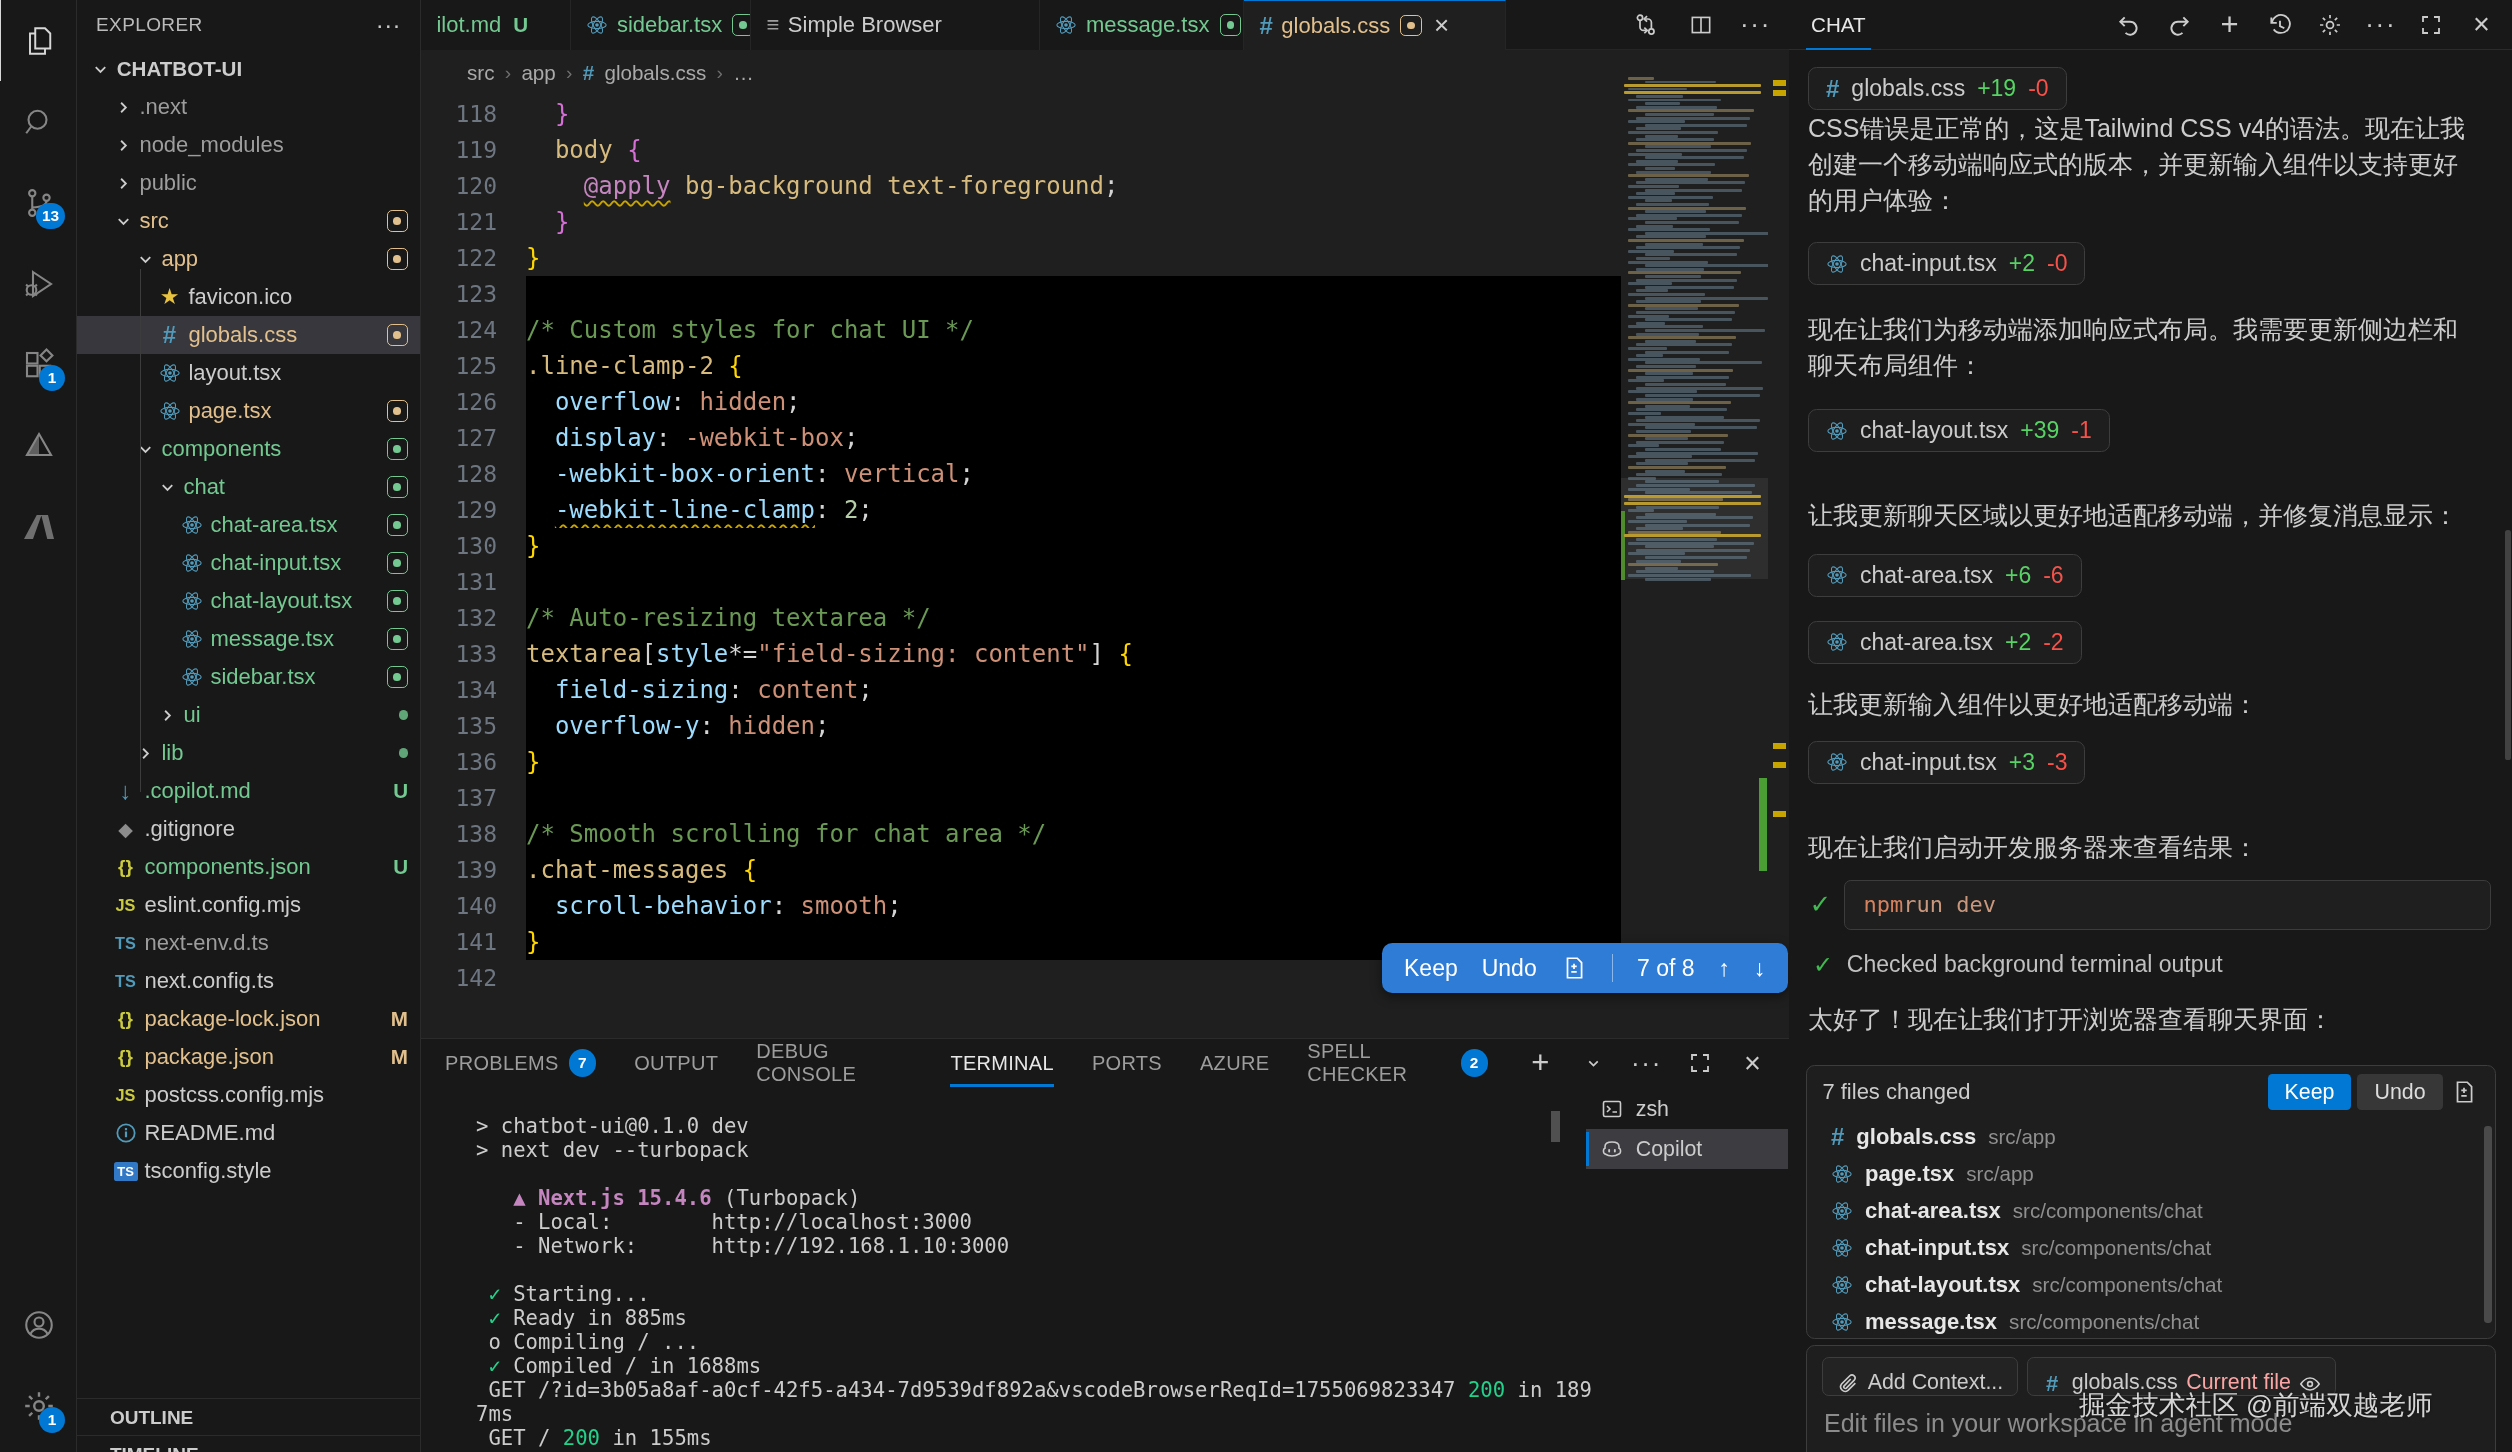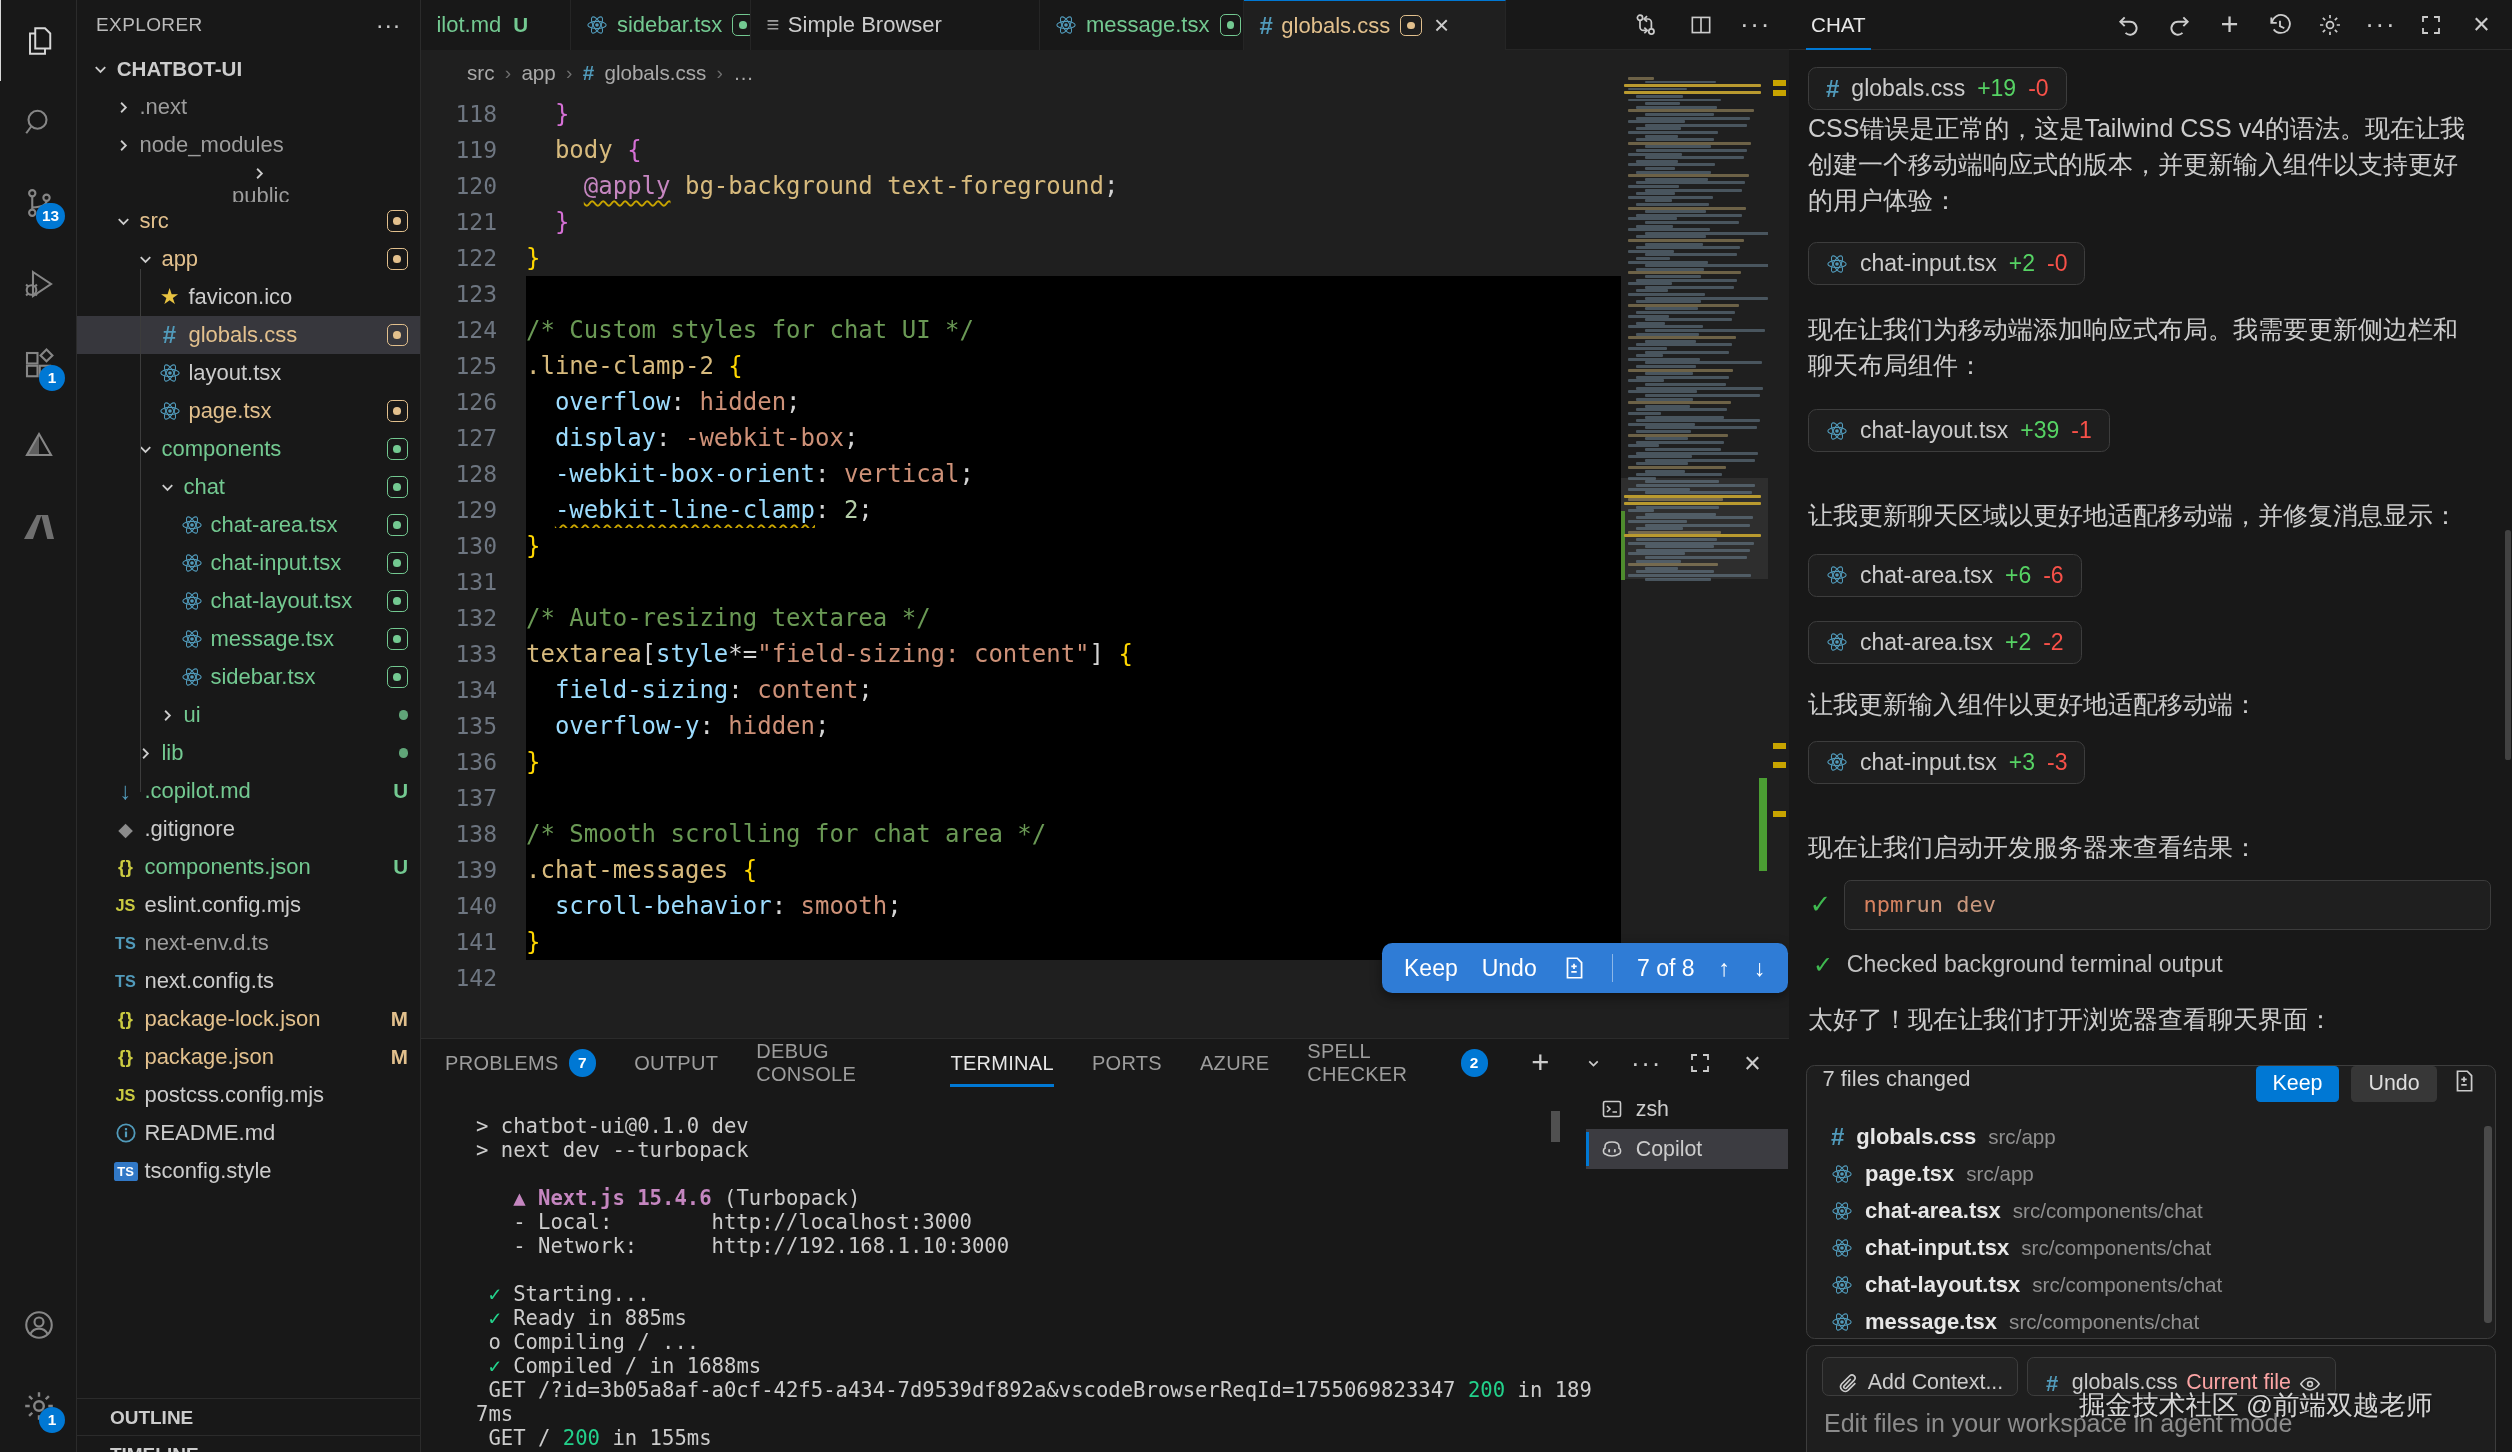--- a/index.html
+++ b/index.html
@@ -152,21 +152,21 @@
   .cmdbox { flex:1; margin-right:22px; height:50px; border:0.9px solid #3c3c3c; border-radius:6.9px;
     background:#1f1f1f; display:flex; align-items:center; padding:0 19px;
     font-family:"DejaVu Sans Mono", monospace; font-size:22px; }
   .cmd-name{color:#d7825f} .cmd-args{color:#c8977d}
   .checkrow { margin-left:24px; display:flex; align-items:center; gap:13.7px; font-size:23px;
     color:#c0c0c0; }
   .checkrow .ck { color:#3fb950; font-size:24px; }
 
   #fcard { margin:0 17px; height:274px; border:0.9px solid #3d3d3d; border-radius:8.6px;
     background:#1e1e1e; position:relative; overflow:hidden; }
-  #fcard-header { height:53px; display:flex; padding:0 15.4px; gap:12px; }
+  #fcard-header { height:53px; display:flex; align-items:center; padding:0 15.4px; gap:6px; }
   #fcard-title { font-size:22px; color:#cccccc; }
   #fcard-header .sp { flex:1; }
   .btn { height:36px; border-radius:4.3px; display:flex; align-items:center; padding:0 17px;
     font-size:21.4px; cursor:pointer; }
   .btn.blue { background:#0078d4; color:#fff; }
   .btn.gray { background:#373737; color:#dddddd; }
   #fcard .dico { width:31px; height:31px; color:#cccccc; display:flex; align-items:center;
     justify-content:center; cursor:pointer; }
   .frow { height:37px; display:flex; align-items:center; padding-left:24px; gap:12px;
     cursor:pointer; }
@@ -287,21 +287,21 @@
       </div>
       <div class="row " style="padding-left: 33px;">
         <span class="chev">
           <svg viewBox="0 0 16 16" width="19" height="19">
             <path d="M6 4l4 4-4 4" fill="none" stroke="currentColor" stroke-width="1.5"></path>
           </svg>
         </span>
         <span class="lbl c-dim">node_modules</span>
         <span class="spacer"></span>
       </div>
-      <div class="row " style="padding-left: 33px; flex-direction: column;">
+      <div class="row " style="padding-left: 33px;">
         <span class="chev">
           <svg viewBox="0 0 16 16" width="19" height="19">
             <path d="M6 4l4 4-4 4" fill="none" stroke="currentColor" stroke-width="1.5"></path>
           </svg>
         </span>
         <span class="lbl c-dim">public</span>
         <span class="spacer"></span>
       </div>
       <div class="row " style="padding-left: 33px;">
         <span class="chev">

